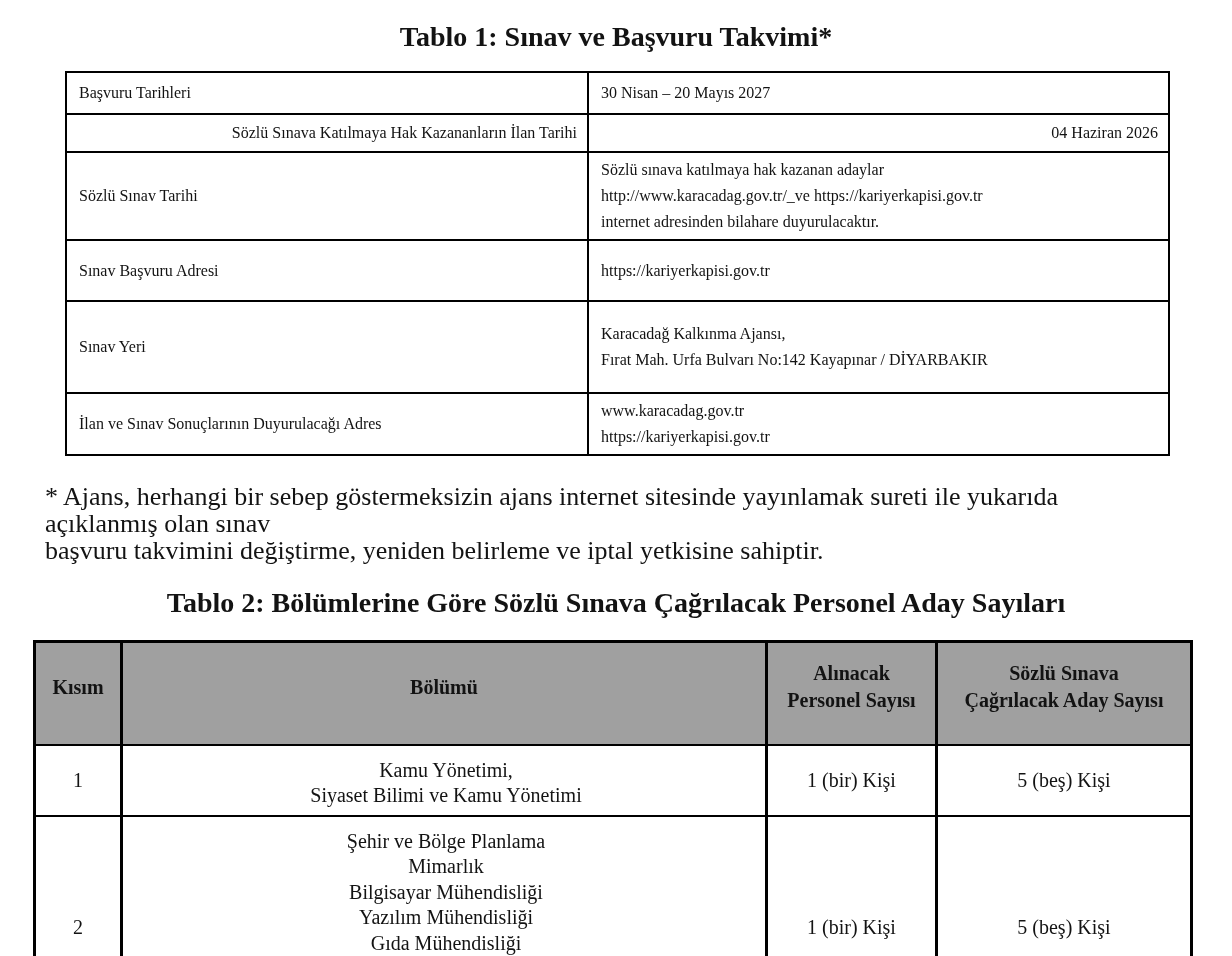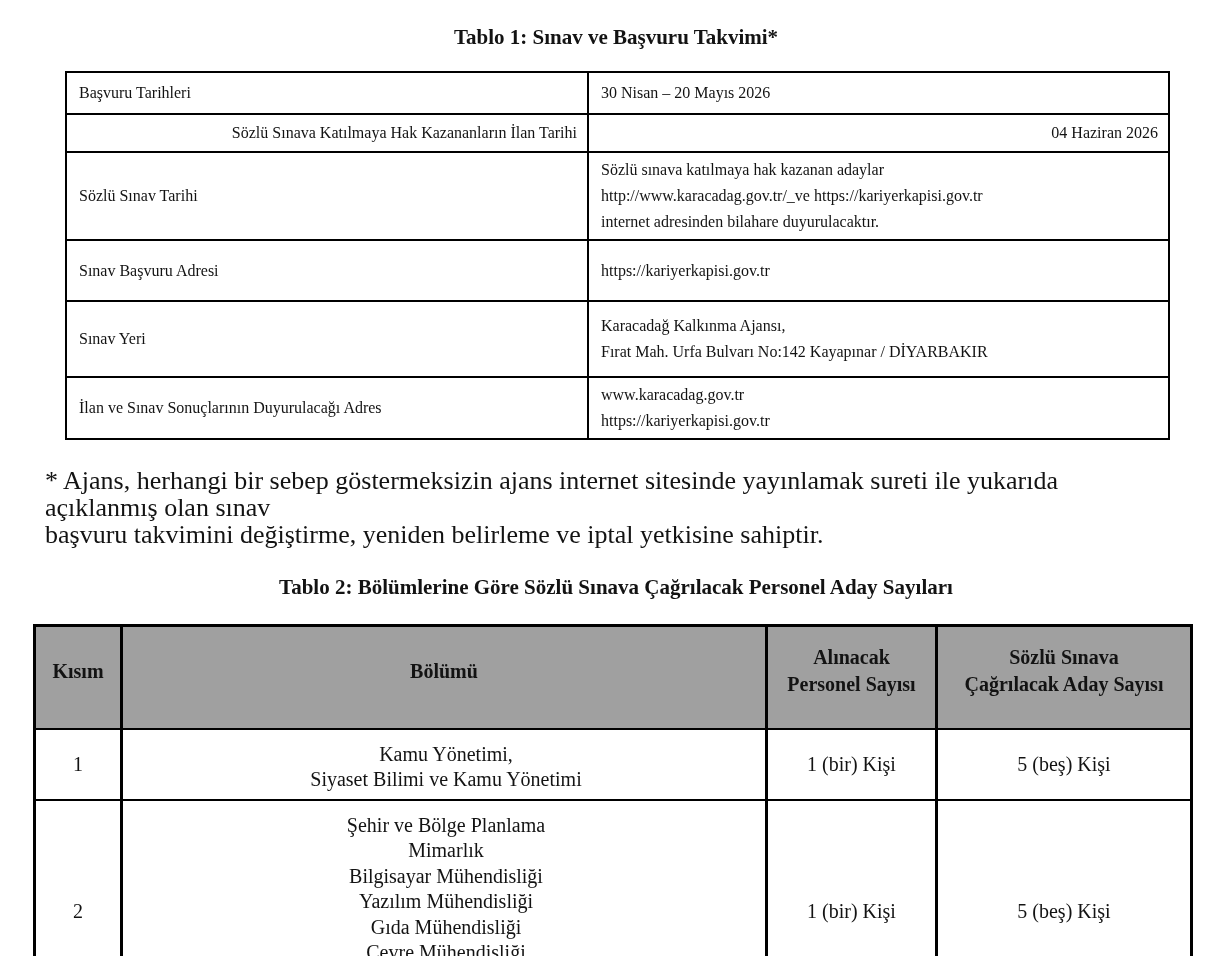--- a/index.html
+++ b/index.html
@@ -8,21 +8,21 @@
     height: 956px;
     background: #ffffff;
     font-family: "Liberation Serif", "DejaVu Serif", serif;
     color: #131313;
     overflow: hidden;
     position: relative;
   }
   .doc-title {
     text-align: center;
     font-weight: bold;
-    font-size: 21px;
+    font-size: 28px;
     line-height: 26px;
   }
   .t1 { padding-top: 24px; }
   .t2 { margin-top: 26px; }
 
   
   table.table1 {
     border-collapse: collapse;
     table-layout: fixed;
     width: 1103px;
@@ -34,21 +34,21 @@
     font-size: 16px;
     line-height: 26px;
     padding: 4px 10px 4px 12px;
     white-space: pre-line;
     overflow: hidden;
   }
   .t1-r1 { height: 42px; }
   .t1-r2 { height: 38px; text-align: right; }
   .t1-r3 { height: 84px; }
   .t1-r4 { height: 61px; }
-  .t1-r5 { height: 76px; }
+  .t1-r5 { height: 92px; }
   .t1-r6 { height: 50px; }
 
   
   .footnote {
     margin: 27px 55px 0 45px;
     font-size: 26px;
     line-height: 27px;
     white-space: pre-line;
   }
 
@@ -106,21 +106,21 @@
   <div class="doc-title t1">Tablo 1: Sınav ve Başvuru Takvimi*</div>
 
   <table class="table1">
     <colgroup>
       <col style="width:522px">
       <col style="width:581px">
     </colgroup>
     <tbody>
       <tr class="t1-r1">
         <td>Başvuru Tarihleri</td>
-        <td>30 Nisan – 20 Mayıs 2026</td>
+        <td>30 Nisan – 20 Mayıs 2027</td>
       </tr>
       <tr class="t1-r2">
         <td>Sözlü Sınava Katılmaya Hak Kazananların İlan Tarihi</td>
         <td>04 Haziran 2026</td>
       </tr>
       <tr class="t1-r3">
         <td>Sözlü Sınav Tarihi</td>
         <td>Sözlü sınava katılmaya hak kazanan adaylar
 http://www.karacadag.gov.tr/_ve https://kariyerkapisi.gov.tr
 internet adresinden bilahare duyurulacaktır.</td>

